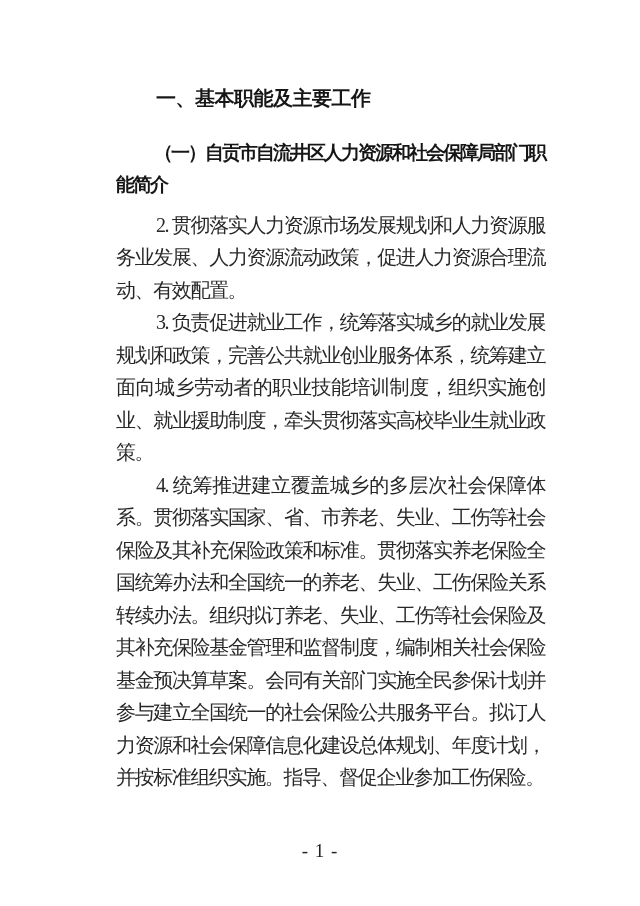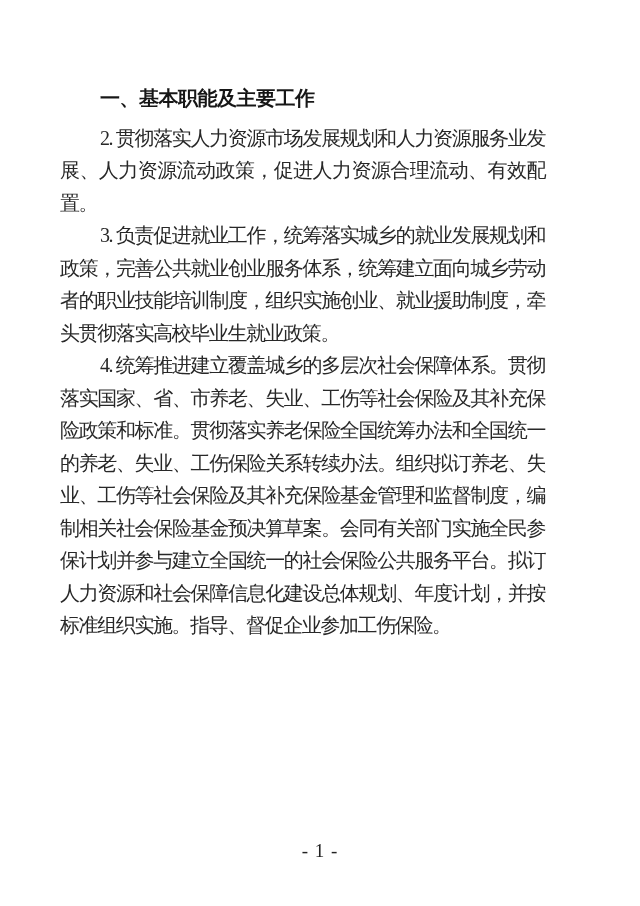--- a/index.html
+++ b/index.html
@@ -7,21 +7,21 @@
     padding: 0;
     background: #ffffff;
   }
   .page {
     position: relative;
     width: 640px;
     height: 906px;
     margin: 0 auto;
     background: #ffffff;
     box-sizing: border-box;
-    padding: 82px 95px 0 60px;
+    padding: 82px 95px 0 116px;
     overflow: hidden;
     color: #282828;
   }
   .section-heading {
     margin: 0;
     font-family: "Liberation Sans", "DejaVu Sans", sans-serif;
     font-weight: bold;
     font-size: 20px;
     line-height: 32.5px;
     letter-spacing: -0.5px;
@@ -69,20 +69,21 @@
     color: #222222;
   }
 </style>
 </head>
 <body>
 
 <div class="page">
 
   <h1 class="section-heading">一、基本职能及主要工作</h1>
 
+  <h2 class="subsection-heading">（一）自贡市自流井区人力资源和社会保障局部门职能简介</h2>
 
   <div class="body-text">
     <p>2. 贯彻落实人力资源市场发展规划和人力资源服务业发展、人力资源流动政策，促进人力资源合理流动、有效配置。</p>
     <p>3. 负责促进就业工作，统筹落实城乡的就业发展规划和政策，完善公共就业创业服务体系，统筹建立面向城乡劳动者的职业技能培训制度，组织实施创业、就业援助制度，牵头贯彻落实高校毕业生就业政策。</p>
     <p>4. 统筹推进建立覆盖城乡的多层次社会保障体系。贯彻落实国家、省、市养老、失业、工伤等社会保险及其补充保险政策和标准。贯彻落实养老保险全国统筹办法和全国统一的养老、失业、工伤保险关系转续办法。组织拟订养老、失业、工伤等社会保险及其补充保险基金管理和监督制度，编制相关社会保险基金预决算草案。会同有关部门实施全民参保计划并参与建立全国统一的社会保险公共服务平台。拟订人力资源和社会保障信息化建设总体规划、年度计划，并按标准组织实施。指导、督促企业参加工伤保险。</p>
   </div>
 
   <div class="page-footer">- 1 -</div>
 
 </div>

